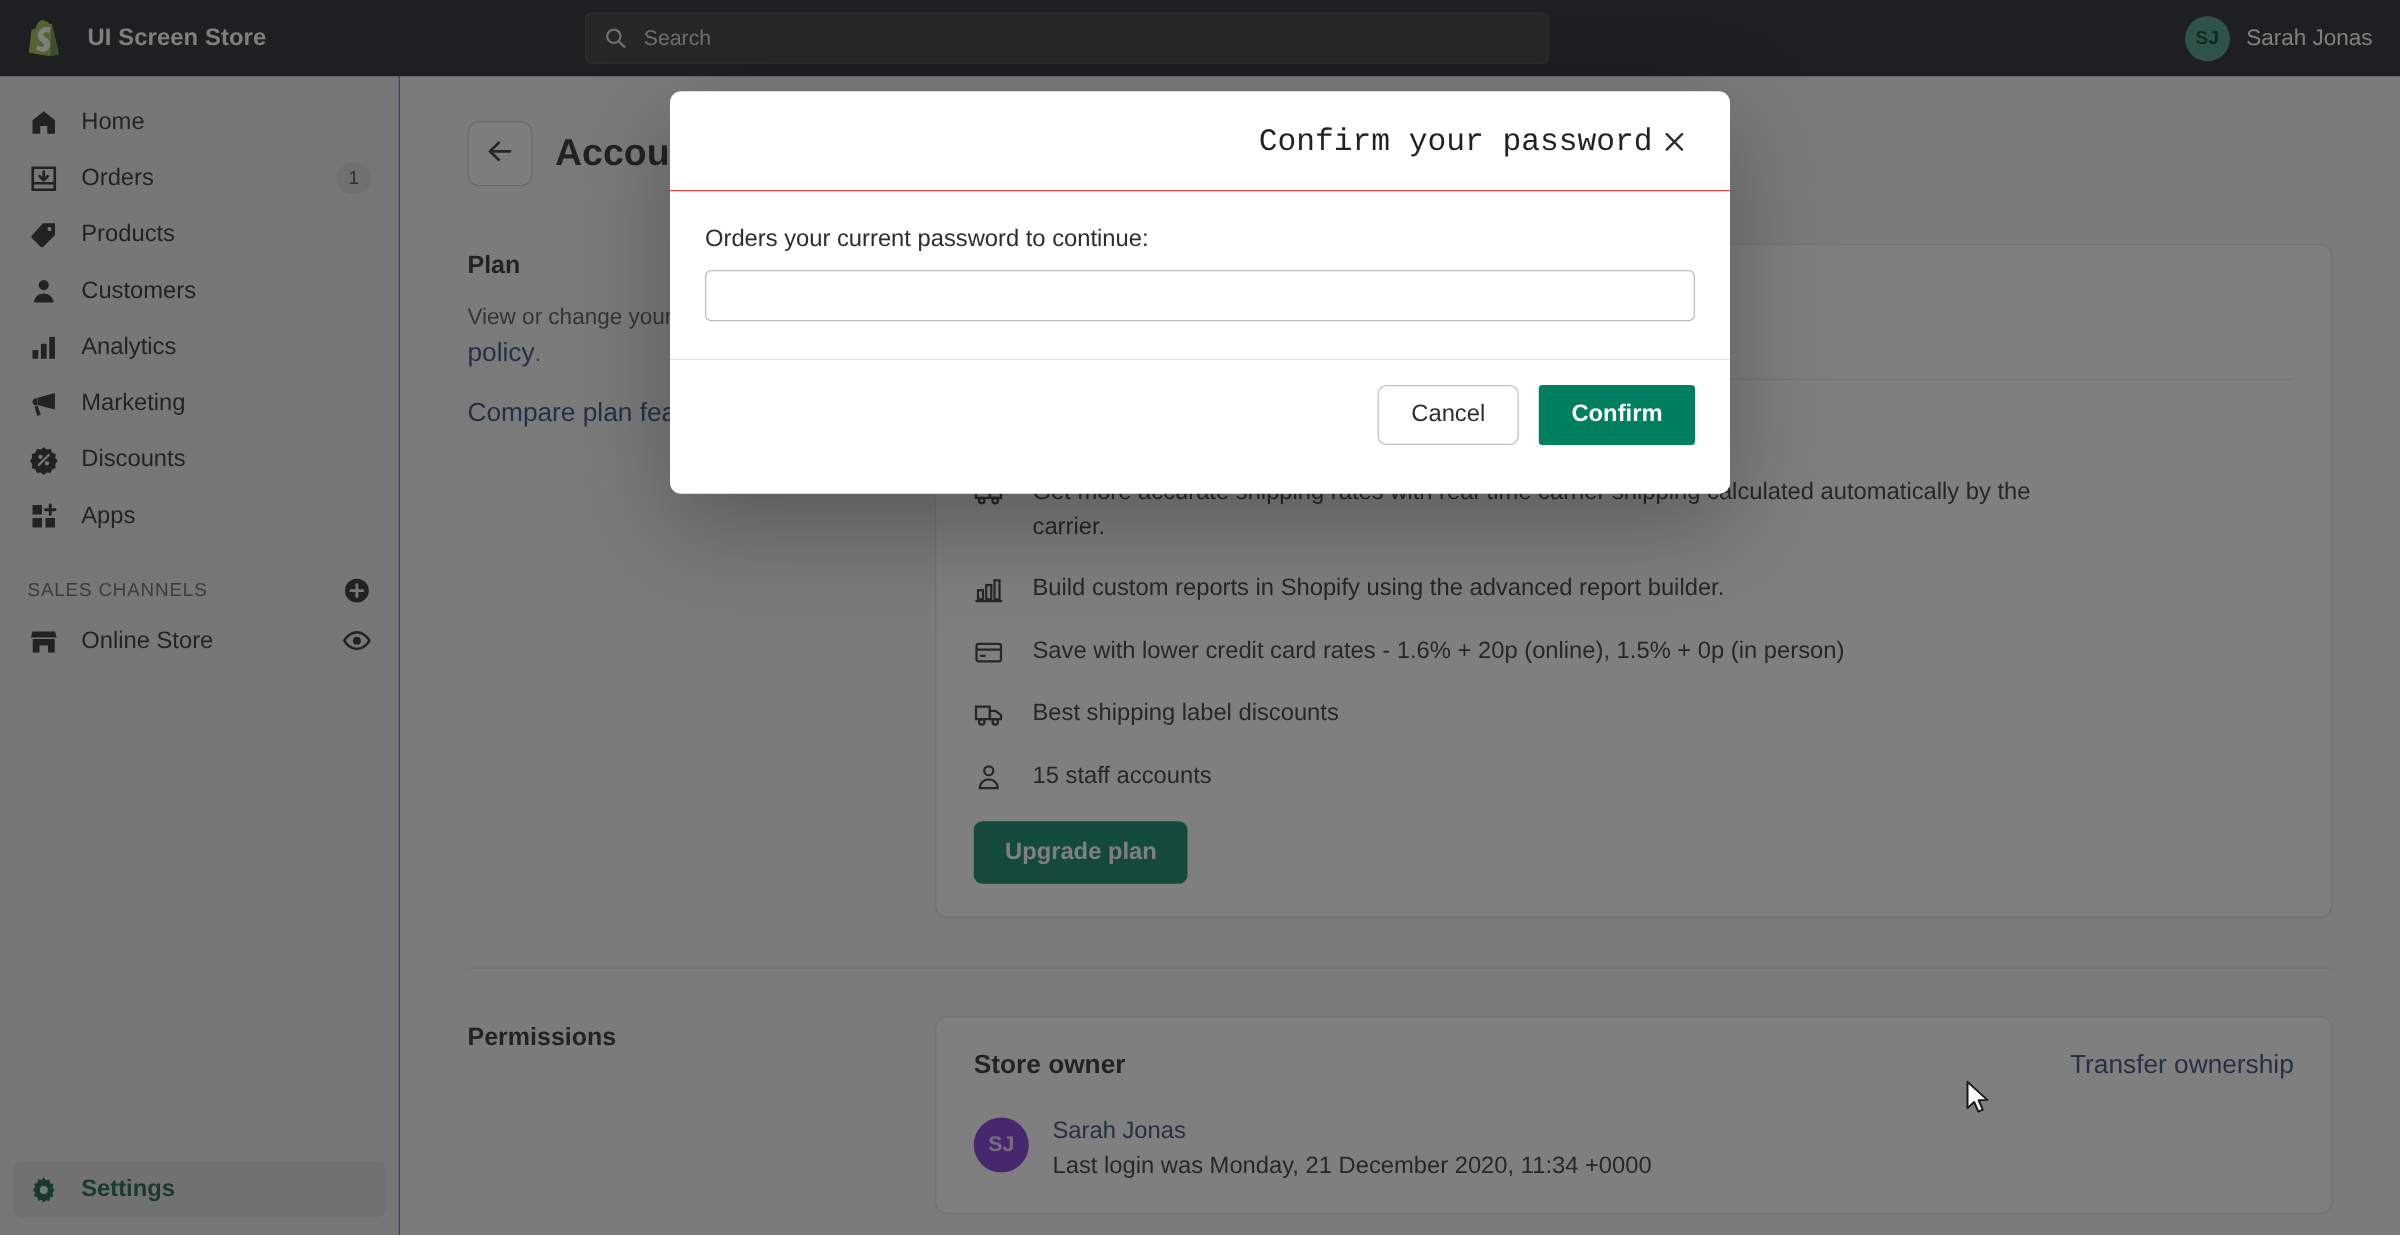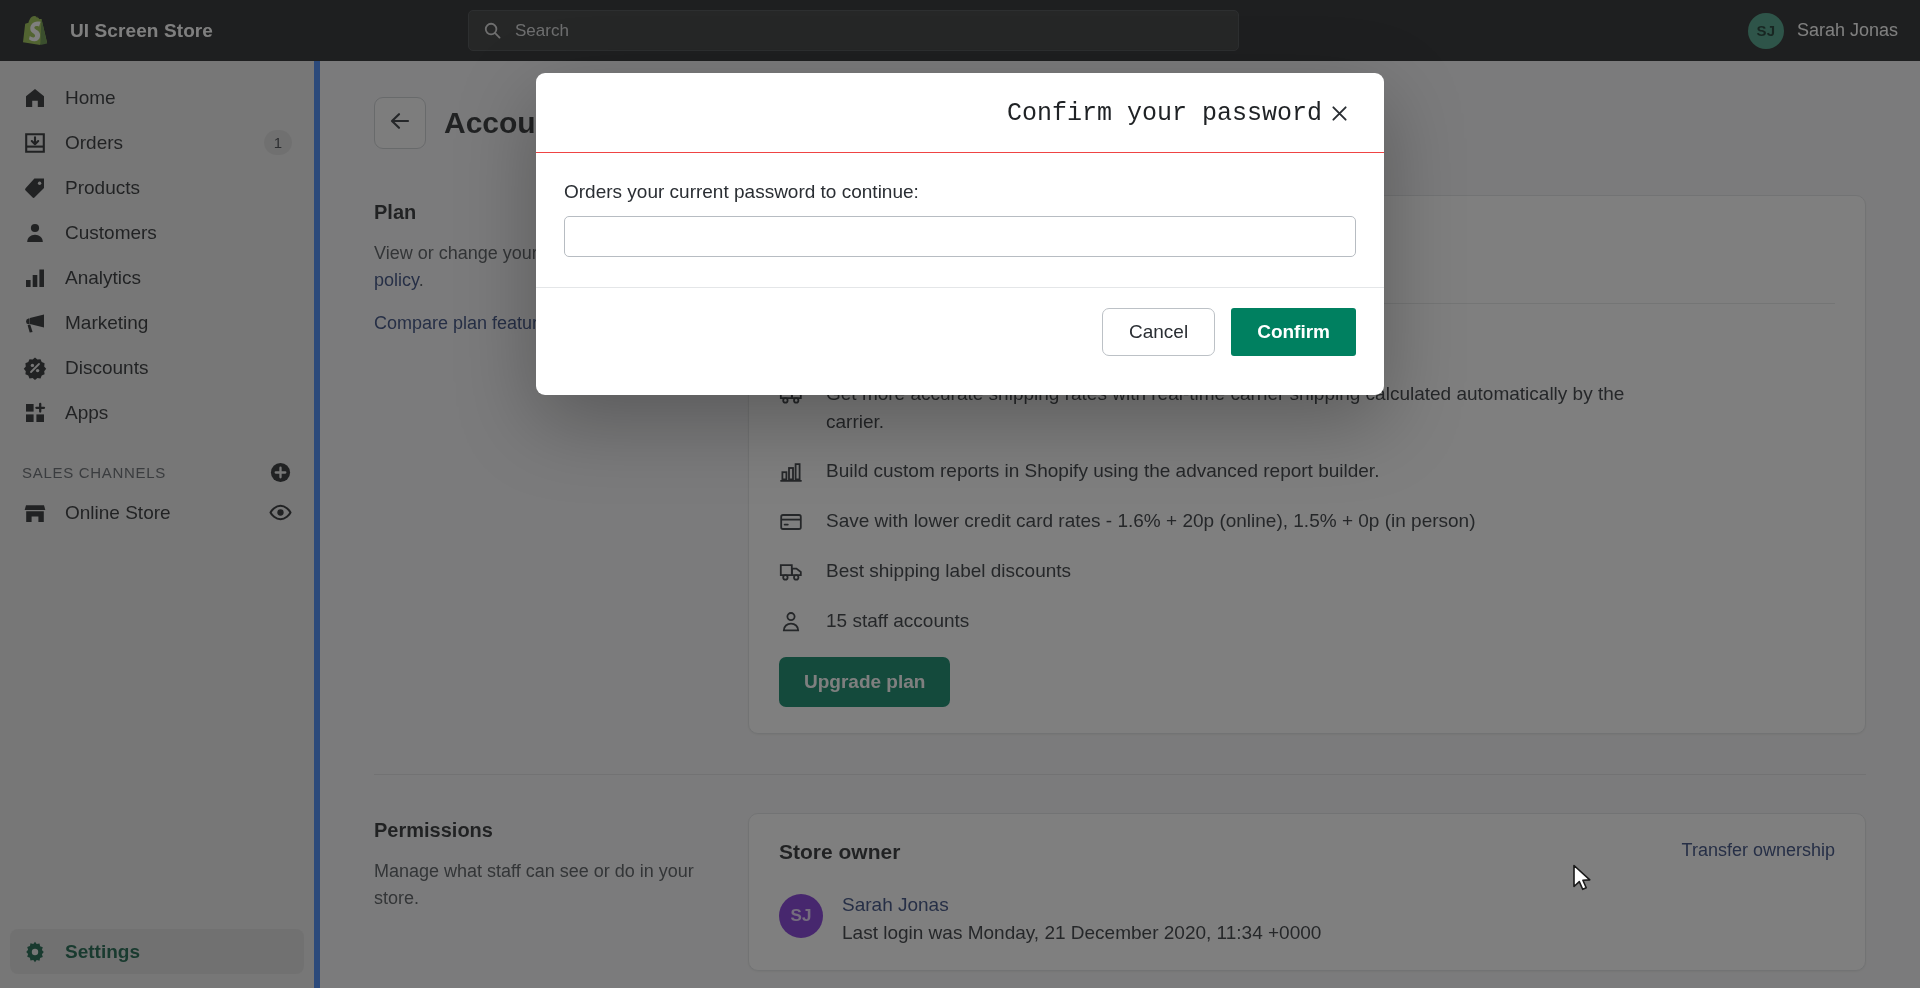--- a/index.html
+++ b/index.html
@@ -61,21 +61,21 @@
   }
   .user-name { color: #fff; font-size: 18px; }
 
   
   .body { flex: 1; display: flex; min-height: 0; }
 
   
   .sidebar {
     width: 320px; flex: 0 0 320px;
     background: #ebebeb;
-    border-right: 6px solid #3b82f6;
+    border-right: 1px solid #3b82f6;
     display: flex; flex-direction: column;
     padding-top: 14px;
     position: relative;
   }
   .navitem {
     display: flex; align-items: center;
     height: 45px; margin: 0 10px; padding: 0 12px;
     border-radius: 8px; cursor: pointer; gap: 18px;
   }
   .navitem .ni { width: 25px; height: 25px; flex: 0 0 25px;
@@ -144,21 +144,21 @@
     border: none; border-radius: 7px;
     font-size: 19px; font-weight: 600;
     padding: 14px 25px; cursor: pointer;
     font-family: "Liberation Sans", sans-serif;
   }
 
   .hr-big { height: 1px; background: #dfe1e3; margin: 10px 0 38px 0; }
 
   .owner-head { display: flex; align-items: flex-start; justify-content: space-between; }
   .owner-title { font-size: 21px; font-weight: 700; color: #1f2225; }
-  .link { color: #2c4178; font-size: 18px; text-decoration: none; cursor: pointer; }
+  .link { color: #2c4178; font-size: 21px; text-decoration: none; cursor: pointer; }
   .owner-row { display: flex; gap: 19px; align-items: flex-start; margin-top: 30px; }
   .avatar-lg {
     width: 44px; height: 44px; border-radius: 50%;
     background: #7b2fd6; color: #e6d5fb;
     display: flex; align-items: center; justify-content: center;
     font-size: 17px; font-weight: 600; flex: 0 0 44px;
   }
   .owner-name { color: #2c4178; font-size: 19px; margin-bottom: 6px; display:block; text-decoration: none; }
   .owner-sub { font-size: 19px; color: #2a2e33; }
 
@@ -493,21 +493,20 @@
               <button class="btn-primary">Upgrade plan</button>
             </div>
           </div>
         </div>
 
         <div class="hr-big"></div>
 
         <div class="section">
           <div class="section-left">
             <h3>Permissions</h3>
-            <p>Manage what staff can see or do in your store.</p>
           </div>
 
           <div class="card">
             <div class="card-pad">
               <div class="owner-head">
                 <span class="owner-title">Store owner</span>
                 <a class="link" href="#">Transfer ownership</a>
               </div>
               <div class="owner-row">
                 <span class="avatar-lg">SJ</span>

